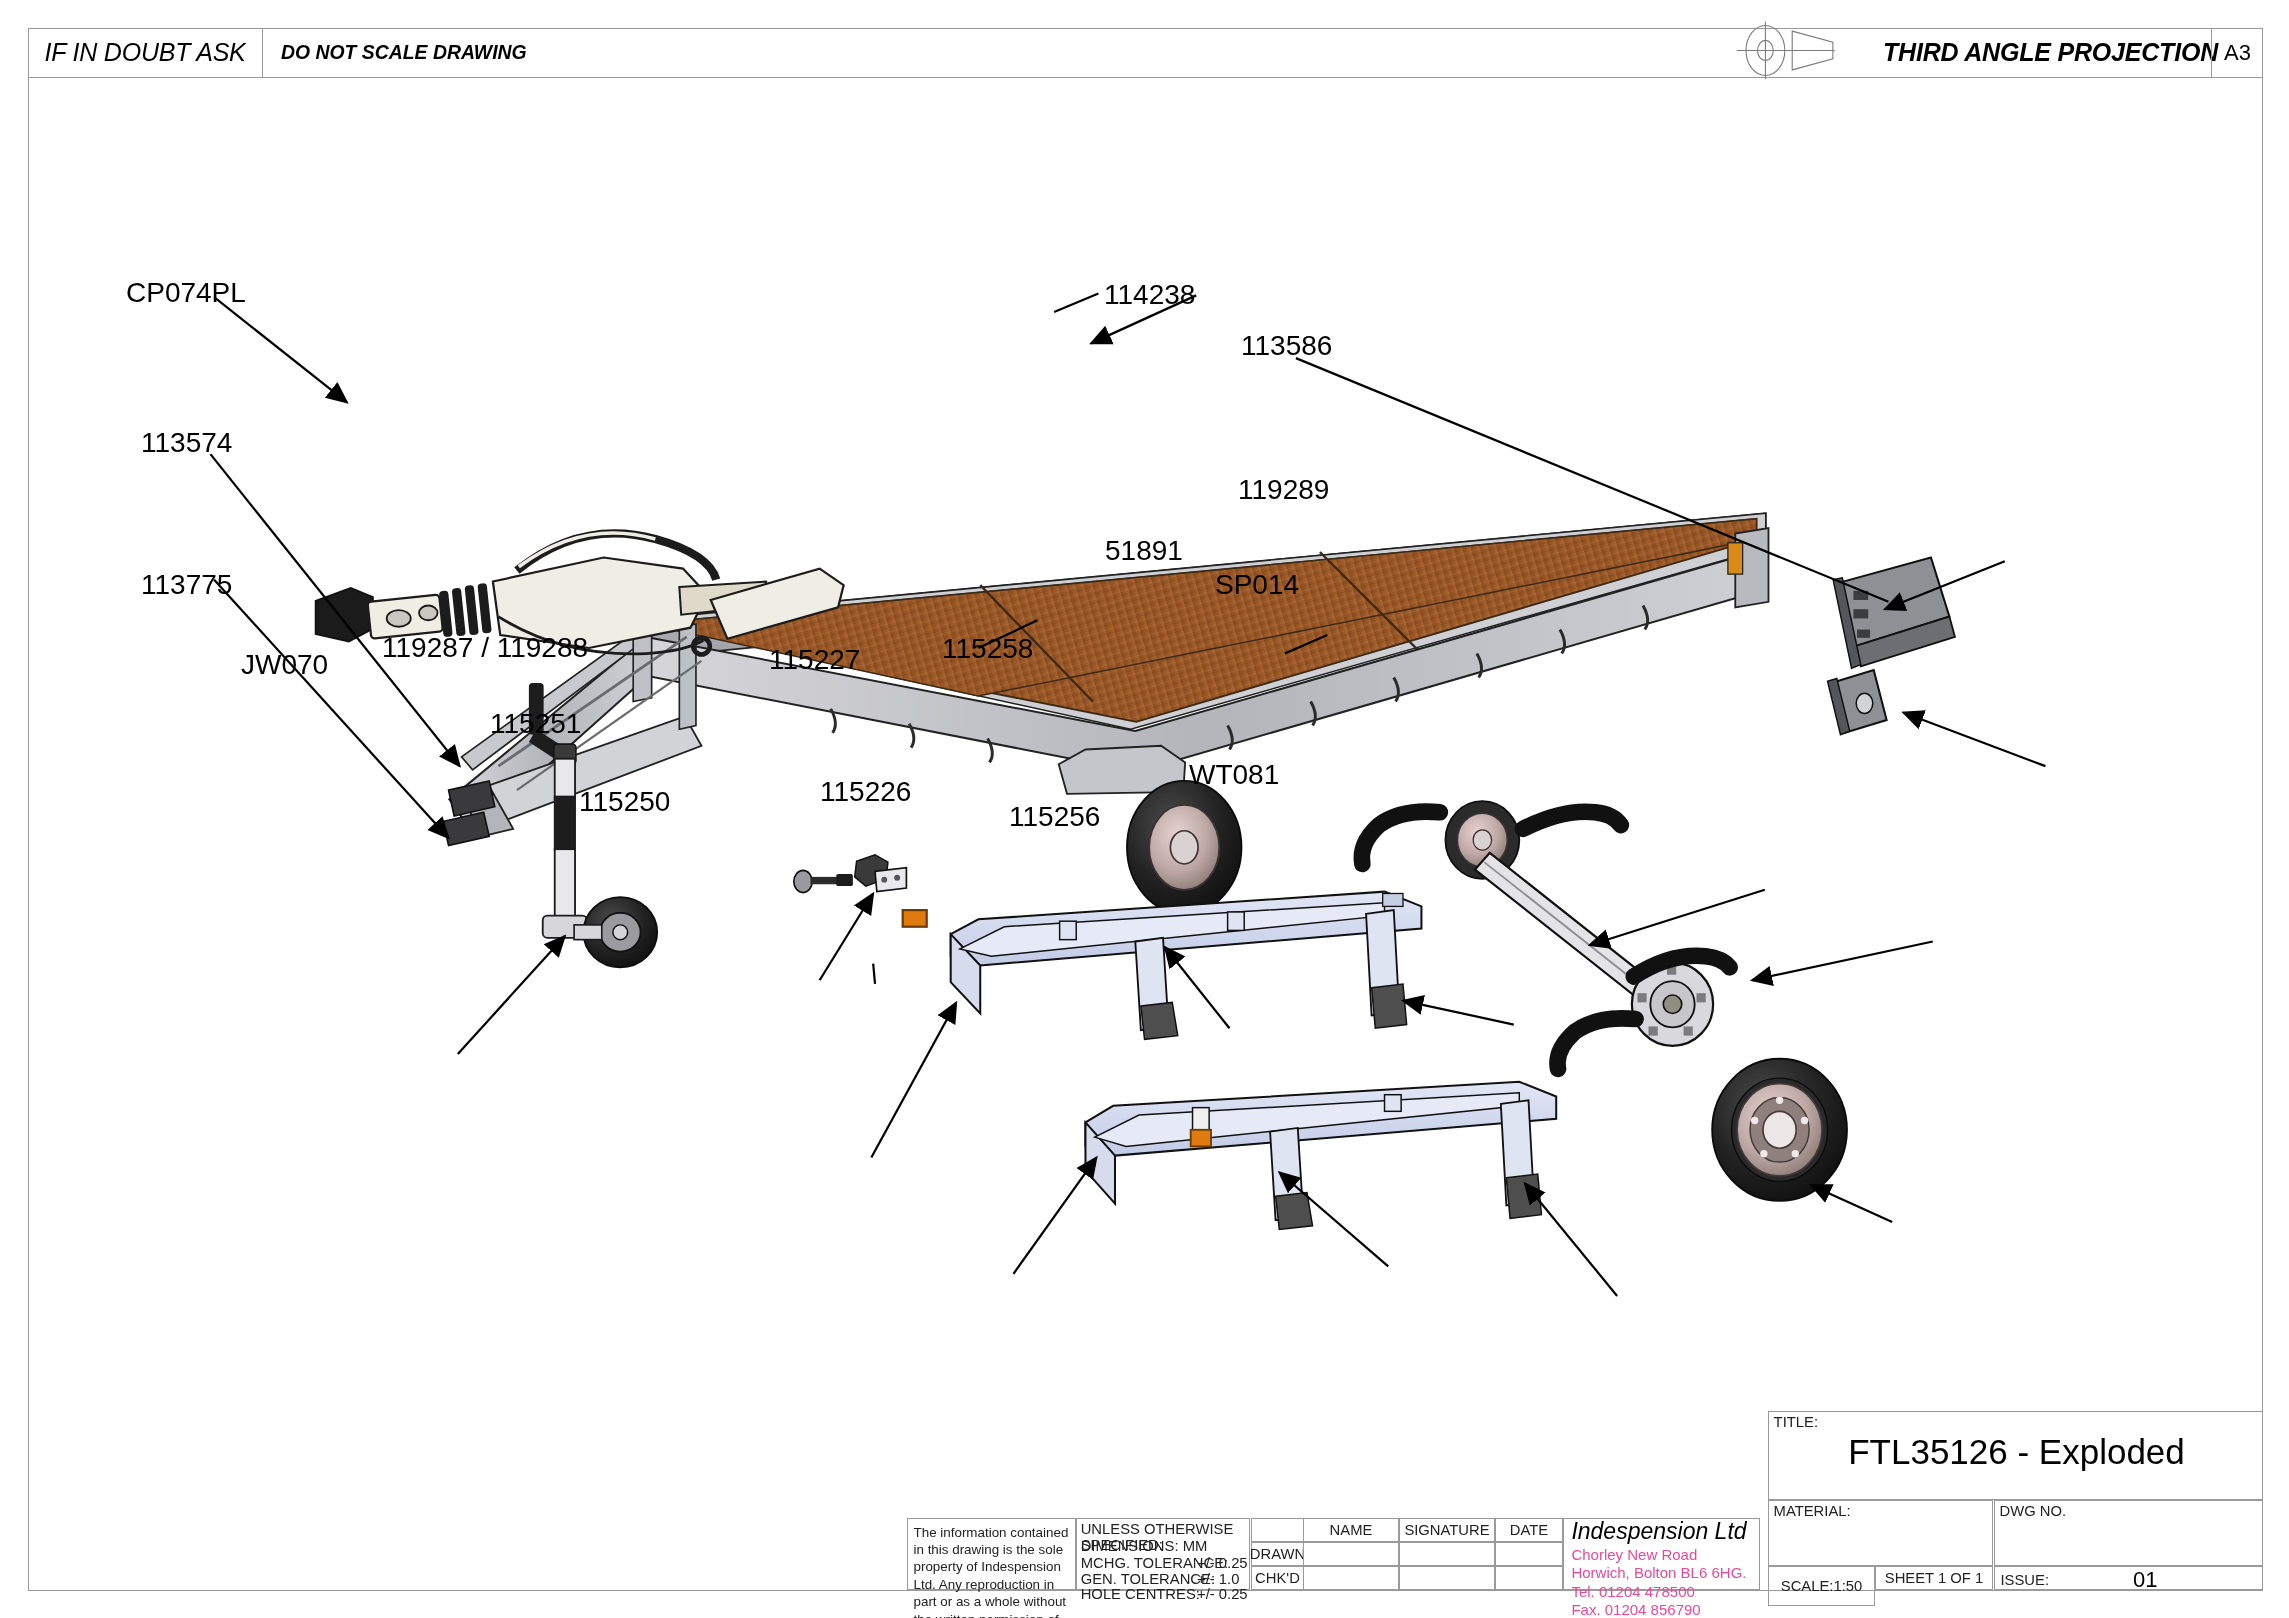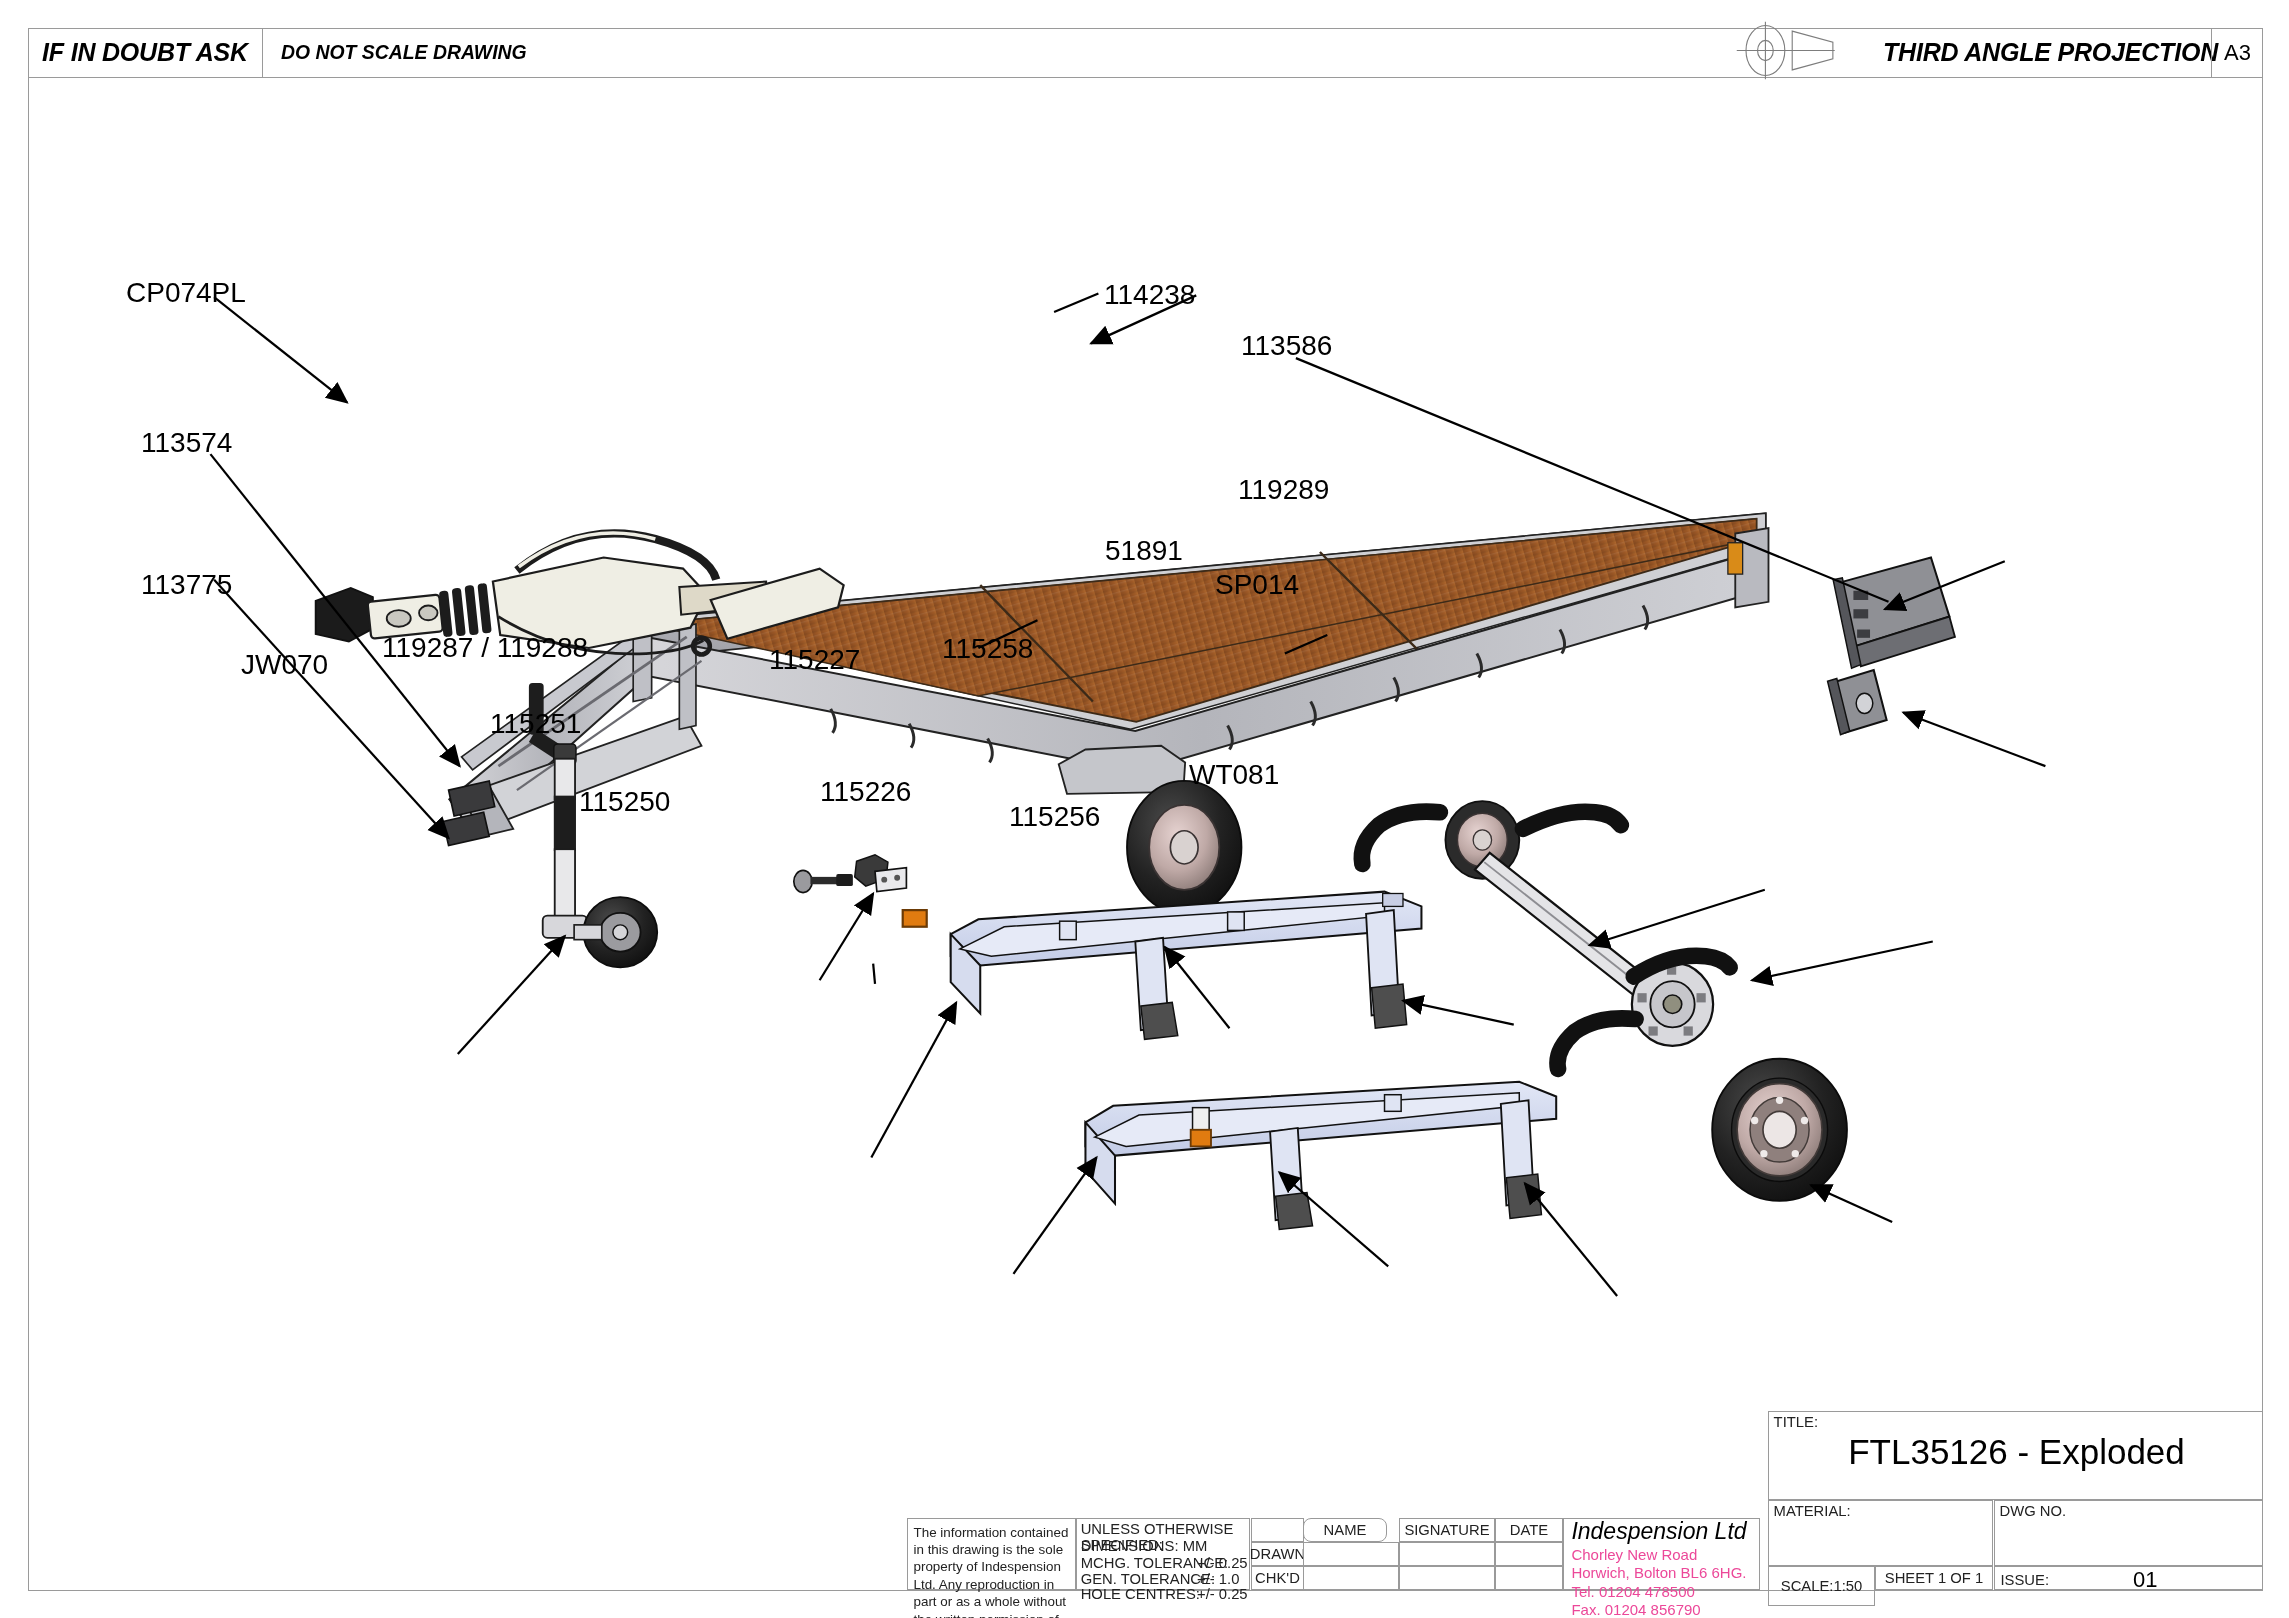--- a/index.html
+++ b/index.html
@@ -11,21 +11,21 @@
   
   .frame{position:absolute;left:28px;top:28px;width:2235px;height:1563px;
          border:1.4px solid #9a9a9a;box-sizing:border-box;}
 
   
   .hdr-rule{position:absolute;left:28px;top:77px;width:2235px;height:0;
             border-top:1.4px solid #9a9a9a;}
   .doubt-box{position:absolute;left:28px;top:28px;width:235px;height:49px;
              border-right:1.4px solid #9a9a9a;box-sizing:border-box;
              display:flex;align-items:center;justify-content:center;}
-  .doubt-box span{font-size:25px;font-weight:bold;font-style:italic;letter-spacing:-0.2px;}
+  .doubt-box span{font-size:25px;font-weight:normal;font-style:italic;letter-spacing:-0.2px;}
   .noscale{position:absolute;left:281px;top:28px;height:49px;display:flex;align-items:center;}
   .noscale span{font-size:19.4px;font-weight:bold;font-style:italic;}
 
   .tap-txt{position:absolute;right:72px;top:28px;height:49px;display:flex;align-items:center;}
   .tap-txt span{font-size:25px;font-weight:bold;font-style:italic;letter-spacing:-0.2px;}
   .a3-box{position:absolute;left:2211px;top:28px;width:52px;height:49px;
           border-left:1.4px solid #9a9a9a;box-sizing:border-box;
           display:flex;align-items:center;justify-content:center;}
   .a3-box span{font-size:22px;}
   .proj-sym{position:absolute;left:1733px;top:20px;width:148px;height:61px;}
@@ -352,21 +352,21 @@
     <div class="tb-lab" style="left:3.7px;top:19.4px">DIMENSIONS:  MM</div>
     <div class="tb-lab" style="left:3.7px;top:36px">MCHG. TOLERANCE:</div>
     <div class="tb-lab" style="left:3.7px;top:52px">GEN. TOLERANCE:</div>
     <div class="tb-lab" style="left:3.7px;top:67px">HOLE CENTRES:</div>
     <div class="tb-lab" style="left:120px;top:36px">+/- 0.25</div>
     <div class="tb-lab" style="left:120px;top:52px">+/- 1.0</div>
     <div class="tb-lab" style="left:120px;top:67px">+/- 0.25</div>
   </div>
 
   <div class="tb-cell" style="left:1251px;top:1518px;width:53px;height:24px;"></div>
-  <div class="tb-cell ctr" style="left:1303px;top:1518px;width:84px;height:24px;border-radius:8px;">
+  <div class="tb-cell ctr" style="left:1303px;top:1518px;width:96px;height:24px;">
     <span class="tb-lab" style="position:static">NAME</span>
   </div>
   <div class="tb-cell ctr" style="left:1399px;top:1518px;width:96px;height:24px;">
     <span class="tb-lab" style="position:static">SIGNATURE</span>
   </div>
   <div class="tb-cell ctr" style="left:1495px;top:1518px;width:68px;height:24px;">
     <span class="tb-lab" style="position:static">DATE</span>
   </div>
 
   <div class="tb-cell ctr" style="left:1251px;top:1542px;width:53px;height:24px;">

